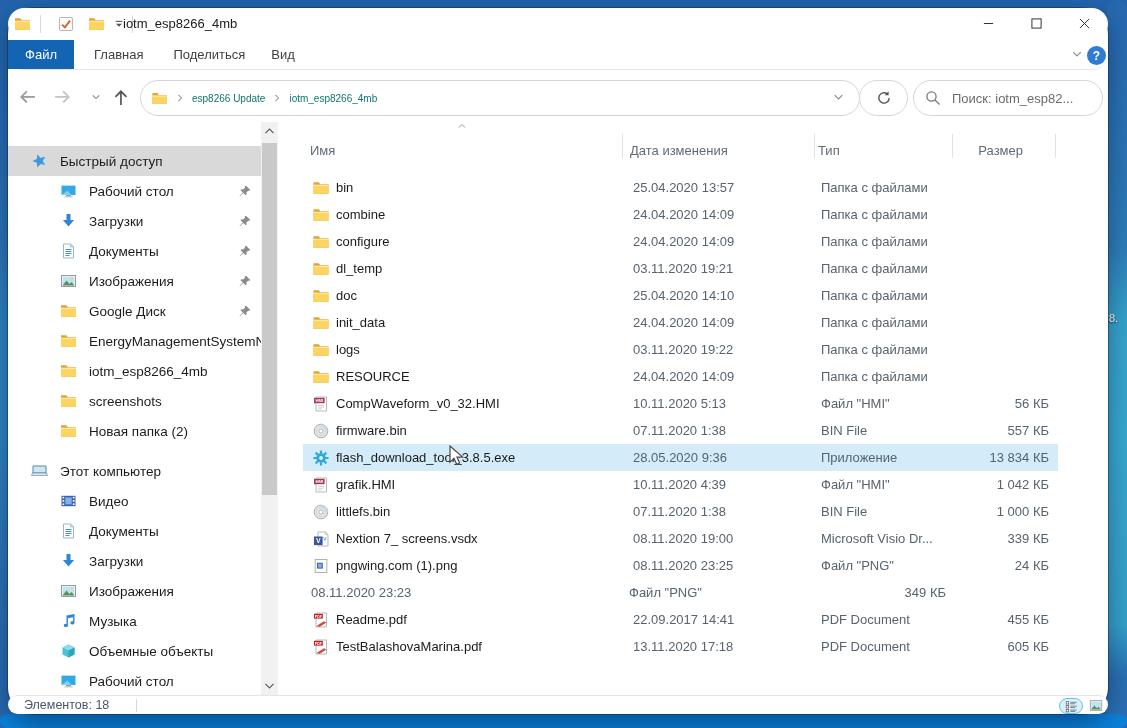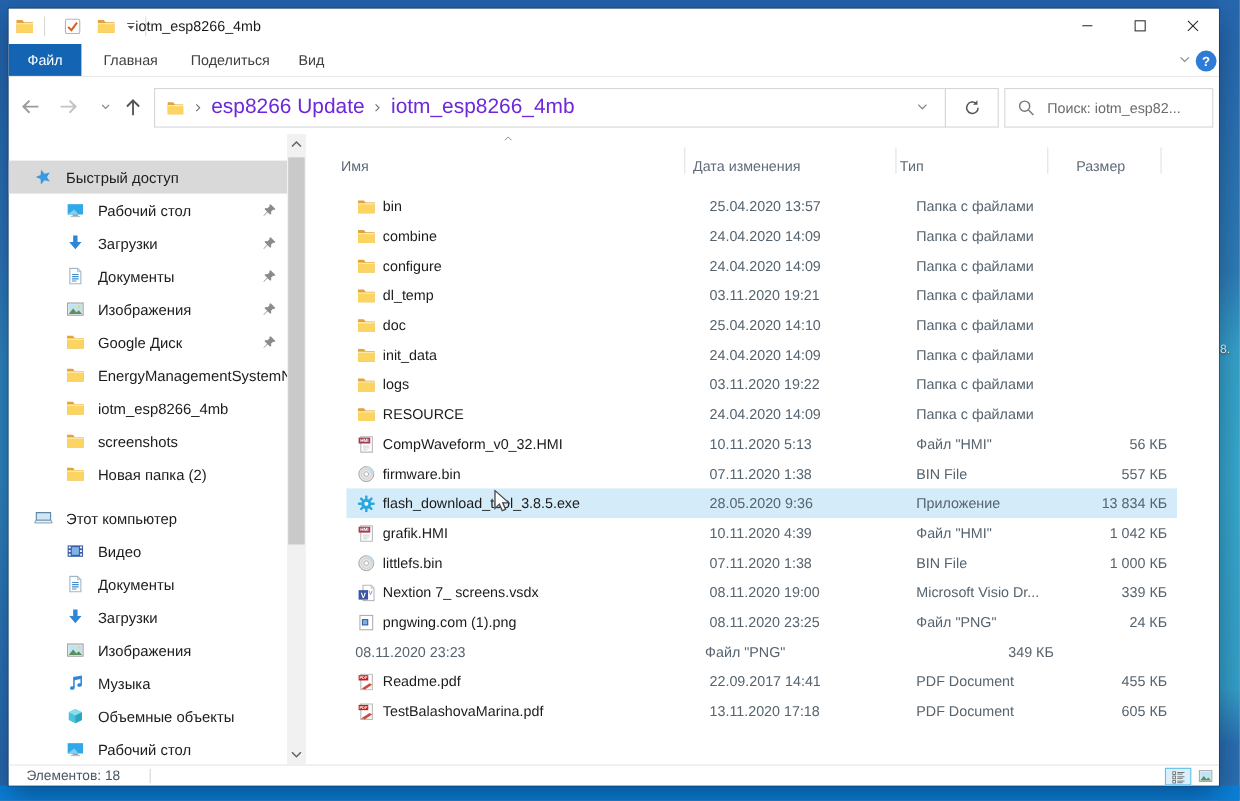--- a/index.html
+++ b/index.html
@@ -2,21 +2,21 @@
 <html><head>
 <meta charset="utf-8">
 <style>
   * { margin:0; padding:0; box-sizing:border-box; }
   html,body { width:1127px; height:728px; overflow:hidden; }
   body {
     font-family:"Liberation Sans","DejaVu Sans",sans-serif;
     background:linear-gradient(180deg,#2263ab 0%,#2b74b6 32%,#2e86bf 45%,#2e86bf 60%,#2a72b4 82%,#2767ae 100%);
     position:relative;
   }
-  .abs { position:absolute; }
+  .abs { position:absolute;border-radius:26px; }
   
   #desktop-right-strip { right:0; top:0; width:20px; height:728px;
     background:linear-gradient(180deg,#2667ae 0%,#2e7db8 34%,#36a3cb 44%,#38a8ce 60%,#35a0c9 86%,#2a6fb2 93%,#2a6fb2 100%); }
   #desktop-edge-label { left:1109px; top:312px; color:#fff; font-size:11px; text-shadow:0 1px 2px rgba(0,0,0,.6); }
   #desktop-bottom-band { left:0; bottom:0; width:1127px; height:14px; background:#0b80d8; }
 
   
   #window { left:8px; top:8px; width:1100px; height:706px; background:#fff;
     box-shadow:0 0 0 1px rgba(15,35,66,.45), 0 10px 26px rgba(0,10,35,.4); }
 
@@ -39,21 +39,21 @@
   
   #toolbar { left:0; top:62px; width:1100px; height:52px; background:#fff; }
   .nav-ico { top:18px; width:18px; height:18px; }
   .box { top:10px; height:36px; background:#fff; border:1px solid #d6d6d6; }
   #address-box { left:132px; width:720px; display:flex; align-items:center; }
   #refresh-button { left:851px; width:49px; display:flex; align-items:center; justify-content:center; }
   #search-box { left:905px; width:190px; }
   #search-input { position:absolute; left:0; top:0; width:100%; height:100%; border:0; outline:none;
     padding-left:38px; font-size:13px; color:#a21caf; font-family:inherit; background:transparent; }
   #search-input::placeholder { color:#6b6b6b; opacity:1; }
-  .crumb { font-size:19px; color:#6d28d9; white-space:nowrap; }
+  .crumb { font-size:10px; color:#0f766e; white-space:nowrap; }
   .crumb-sep { width:10px; height:10px; margin:0 7px; flex:0 0 auto; }
   #addr-dropdown { position:absolute; right:14px; top:10px; }
 
   
   #main { left:0; top:114px; width:1100px; height:573px; background:#fff; }
 
   
   #sidebar { left:0; top:0; width:270px; height:573px; }
   #side-list { position:absolute; left:0; top:24px; width:253px; }
   .side-item { height:30px; display:flex; align-items:center; font-size:13.5px; color:#1c1c1c; position:relative; white-space:nowrap; overflow:hidden; }
@@ -71,21 +71,21 @@
   
   #filelist { left:292px; top:0; width:808px; height:573px; }
   #sort-indicator { position:absolute; left:155px; top:-2px; width:14px; height:12px; }
   #list-header { position:absolute; left:0; top:16px; width:755px; height:24px; display:grid;
     grid-template-columns:322px 192px 138px 103px; align-items:center; font-size:13px; color:#5f6b78; }
   #list-header .h-name { padding-left:10px; }
   #list-header .h-date { padding-left:8px; }
   #list-header .h-type { padding-left:4px; }
   #list-header .h-size { text-align:right; padding-right:32px; }
   .hsep { position:absolute; top:12px; width:1px; height:24px; background:#e2e2e2; }
-  #rows { position:absolute; left:15px; top:52px; width:755px; }
+  #rows { position:absolute; left:3px; top:52px; width:755px; }
   .row { display:grid; grid-template-columns:322px 192px 138px 103px; height:27px; align-items:center; font-size:13px; }
   .row.selected { background:#d4ebf9; }
   .cell-name { display:flex; align-items:center; padding-left:10px; color:#1b1b1b; white-space:nowrap; overflow:hidden; }
   .cell-name .ico { flex:0 0 auto; width:16px; height:16px; margin-right:7px; }
   .cell-date, .cell-type { color:#56646f; white-space:nowrap; }
   .cell-date { padding-left:8px; } .cell-type { padding-left:4px; }
   .cell-size { color:#56646f; text-align:right; padding-right:9px; white-space:nowrap; }
 
   
   #statusbar { left:0; top:687px; width:1100px; height:19px; background:#fff; border-top:1px solid #e5e5e5;text-align:right; }

